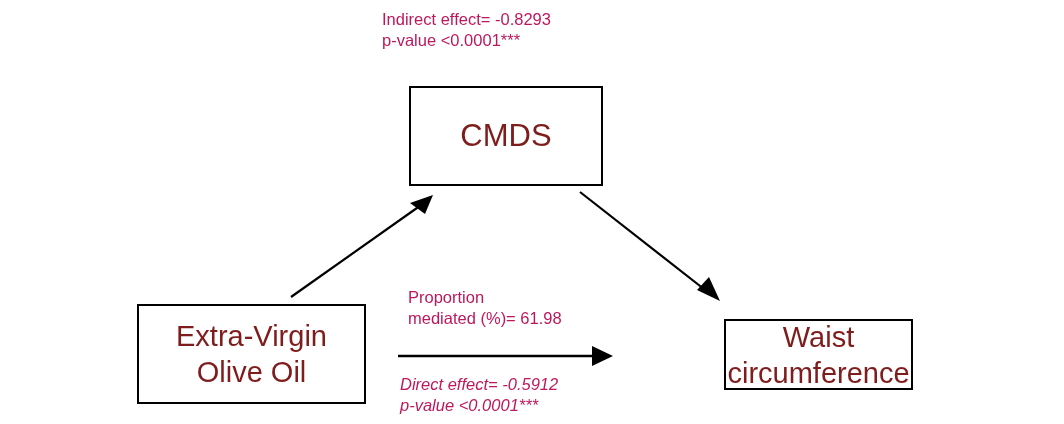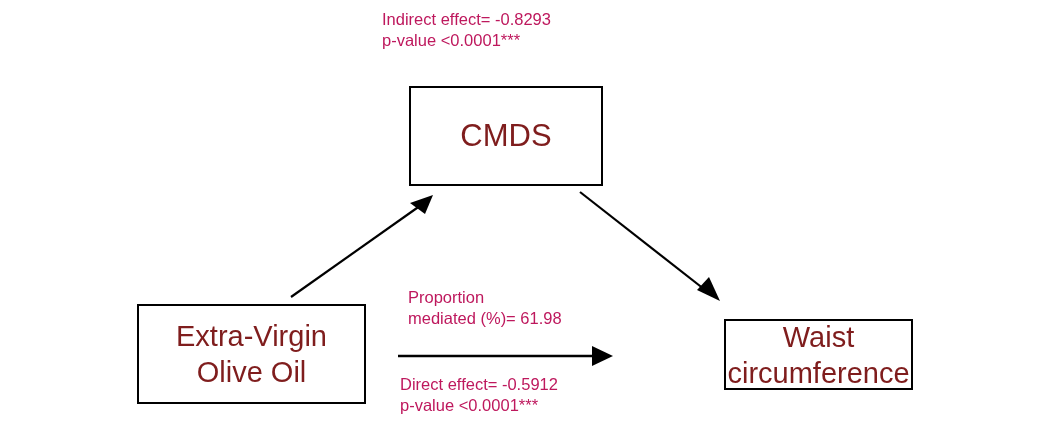--- a/index.html
+++ b/index.html
@@ -68,20 +68,21 @@
   #label-proportion {
     left: 408px;
     top: 255px;
     width: 250px;
     margin-top: 32px;
   }
   #label-direct {
     left: 400px;
     top: 374px;
     width: 262px;
+    font-style: italic;
   }
   #edge-layer {
     position: absolute;
     left: 0;
     top: 0;
     width: 1064px;
     height: 424px;
   }
 </style>
 </head>

